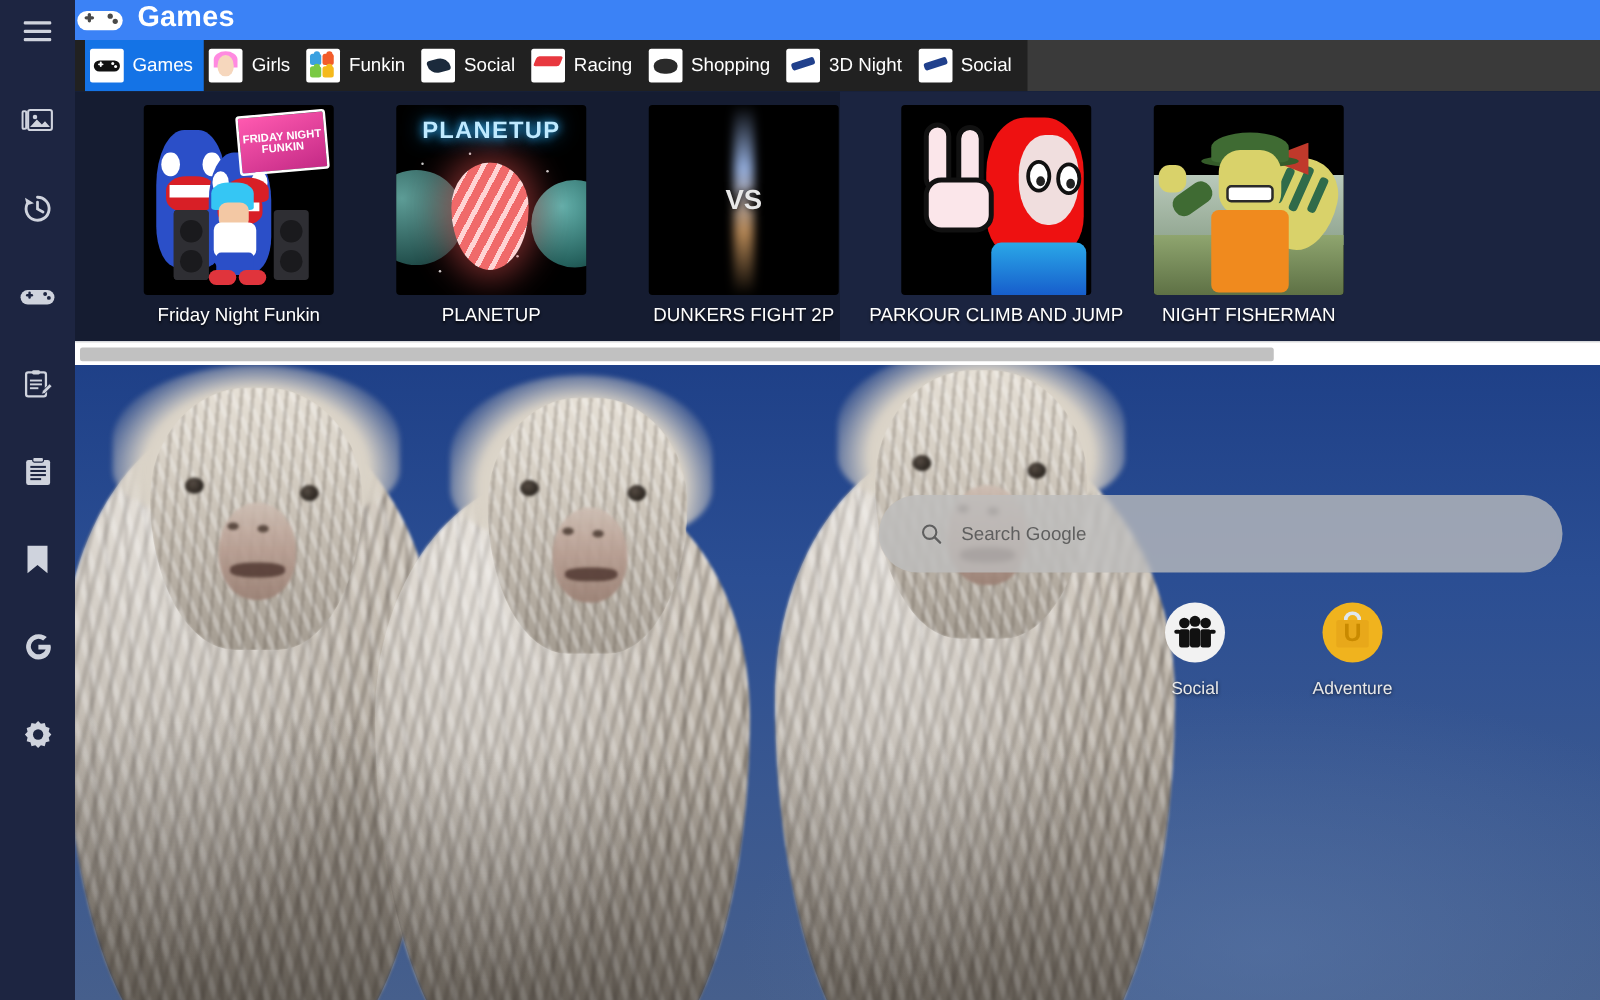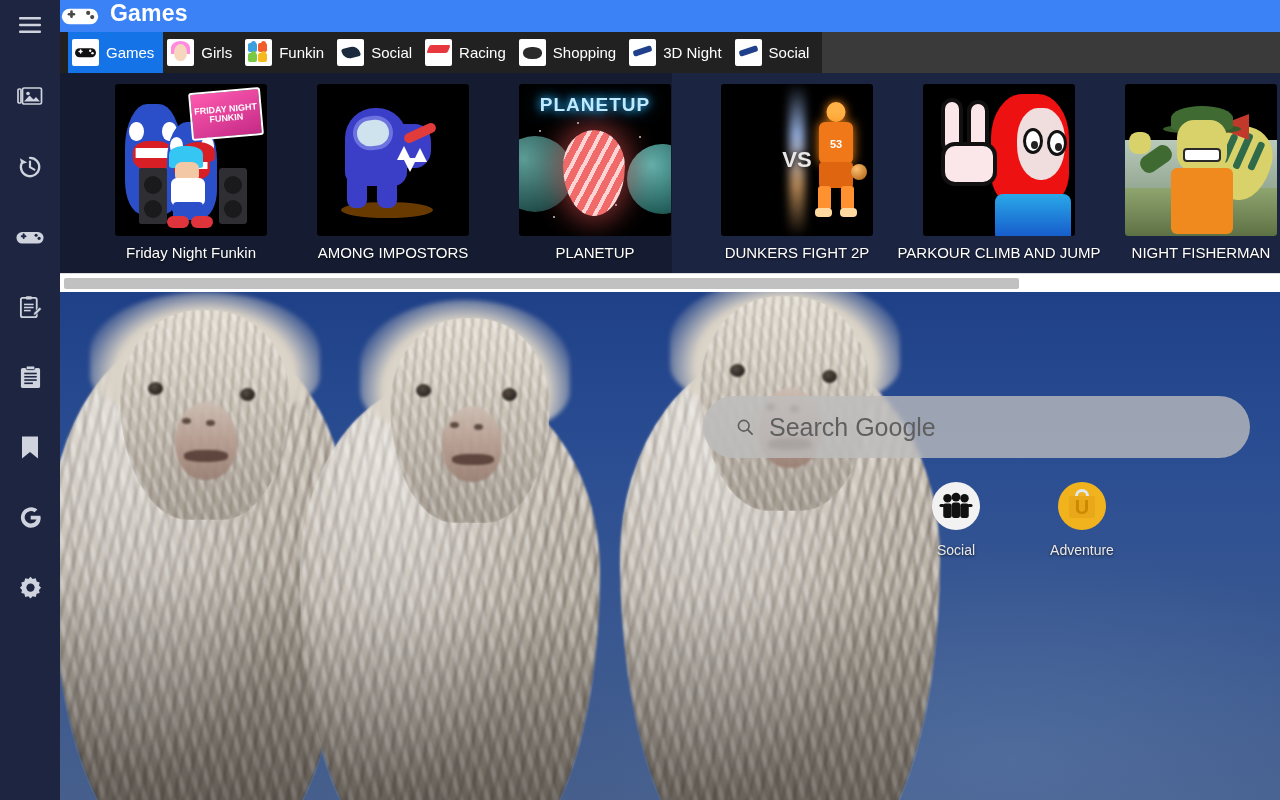--- a/index.html
+++ b/index.html
@@ -239,21 +239,21 @@
 
   
   .ntp { position:absolute; left:60px; top:292px; width:1220px; height:508px; z-index:20; }
   .searchbar {
     position:absolute; left:643px; top:104px; width:547px; height:62px;
     background:rgba(190,190,190,.78); border-radius:31px;
     display:flex; align-items:center; padding-left:32px;
     backdrop-filter: blur(2px);
   }
   .searchbar .sico { margin-right:14px; display:flex; }
-  .searchbar .sph { color:#5f5f5f; font-size:25px; }
+  .searchbar .sph { color:#5f5f5f; font-size:15px; }
 
   .shortcuts { position:absolute; left:855px; top:190px; width:220px; height:100px; display:flex; gap:44px; }
   .shortcut { width:82px; display:flex; flex-direction:column; align-items:center; cursor:pointer; }
   .shortcut .sq {
     width:48px; height:48px; border-radius:50%; display:flex; align-items:center; justify-content:center;
     overflow:hidden; position:relative;
   }
   .shortcut .slabel { margin-top:12px; color:#e8e8e8; font-size:14px; text-shadow:0 1px 3px rgba(0,0,0,.7); }
   .sq-social { background:#f2f2f2; }
   .sq-shop { background:#f0b31e; }
@@ -464,66 +464,40 @@
                 <span class="skin"></span>
               <span class="shirt"></span>
                 <span class="pants"></span>
                 <span class="shoeL"></span>
                 <span class="shoeR"></span>
             </div>
           </div>
           <div class="cname">Friday Night Funkin</div>
         </div>
 
-        <div class="card">
-          <div class="thumb t-among">
-            <span class="shadow"></span>
-            <span class="crew"></span>
-            <span class="jaw"></span>
-            <span class="tooth" style="left:80px;top:62px;"></span>
-            <span class="tooth" style="left:96px;top:64px;"></span>
-            <span class="tooth" style="left:86px;top:74px;transform:rotate(180deg);"></span>
-            <span class="tongue"></span>
-            <span class="visor"></span>
-            <span class="leg1"></span>
-              <span class="leg2"></span>
-          </div>
-          <div class="cname">AMONG IMPOSTORS</div>
-        </div>
 
         <div class="card">
           <div class="thumb t-planet">
             <span class="star" style="left:20px;top:46px;"></span>
               <span class="star" style="left:58px;top:38px;"></span>
             <span class="star" style="left:120px;top:52px;"></span>
               <span class="star" style="left:96px;top:120px;"></span>
             <span class="star" style="left:34px;top:132px;"></span>
               <span class="star" style="left:140px;top:96px;"></span>
             <span class="pl-left"></span>
               <span class="pl-right"></span>
               <span class="pl-mid"></span>
             <div class="ptitle">PLANETUP</div>
           </div>
           <div class="cname">PLANETUP</div>
         </div>
 
         <div class="card">
           <div class="thumb t-dunk">
             <span class="bolt"></span>
-            <div class="ply" style="left:92px;">
-              <span class="hd" style="background:#ffb347;box-shadow:0 0 10px #ff8c1a;"></span>
-              <span class="tr" style="background:#f07818;box-shadow:0 0 12px #ff8c1a;"></span>
-              <span class="num">53</span>
-              <span class="sh" style="background:#e06510;"></span>
-              <span class="lg" style="left:5px;background:#ff9130;"></span>
-              <span class="lg" style="right:5px;background:#ff9130;"></span>
-              <span class="ft" style="left:2px;background:#ffd9a0;"></span>
-              <span class="ft" style="right:2px;background:#ffd9a0;"></span>
-              <span class="ball" style="right:-8px;top:62px;background:radial-gradient(circle at 35% 30%,#ffc070,#a85c0f);"></span>
-            </div>
             <span class="vs">VS</span>
           </div>
           <div class="cname">DUNKERS FIGHT 2P</div>
         </div>
 
         <div class="card">
           <div class="thumb t-park">
             <div class="girl">
               <span class="ghair"></span>
               <span class="gface"></span>

